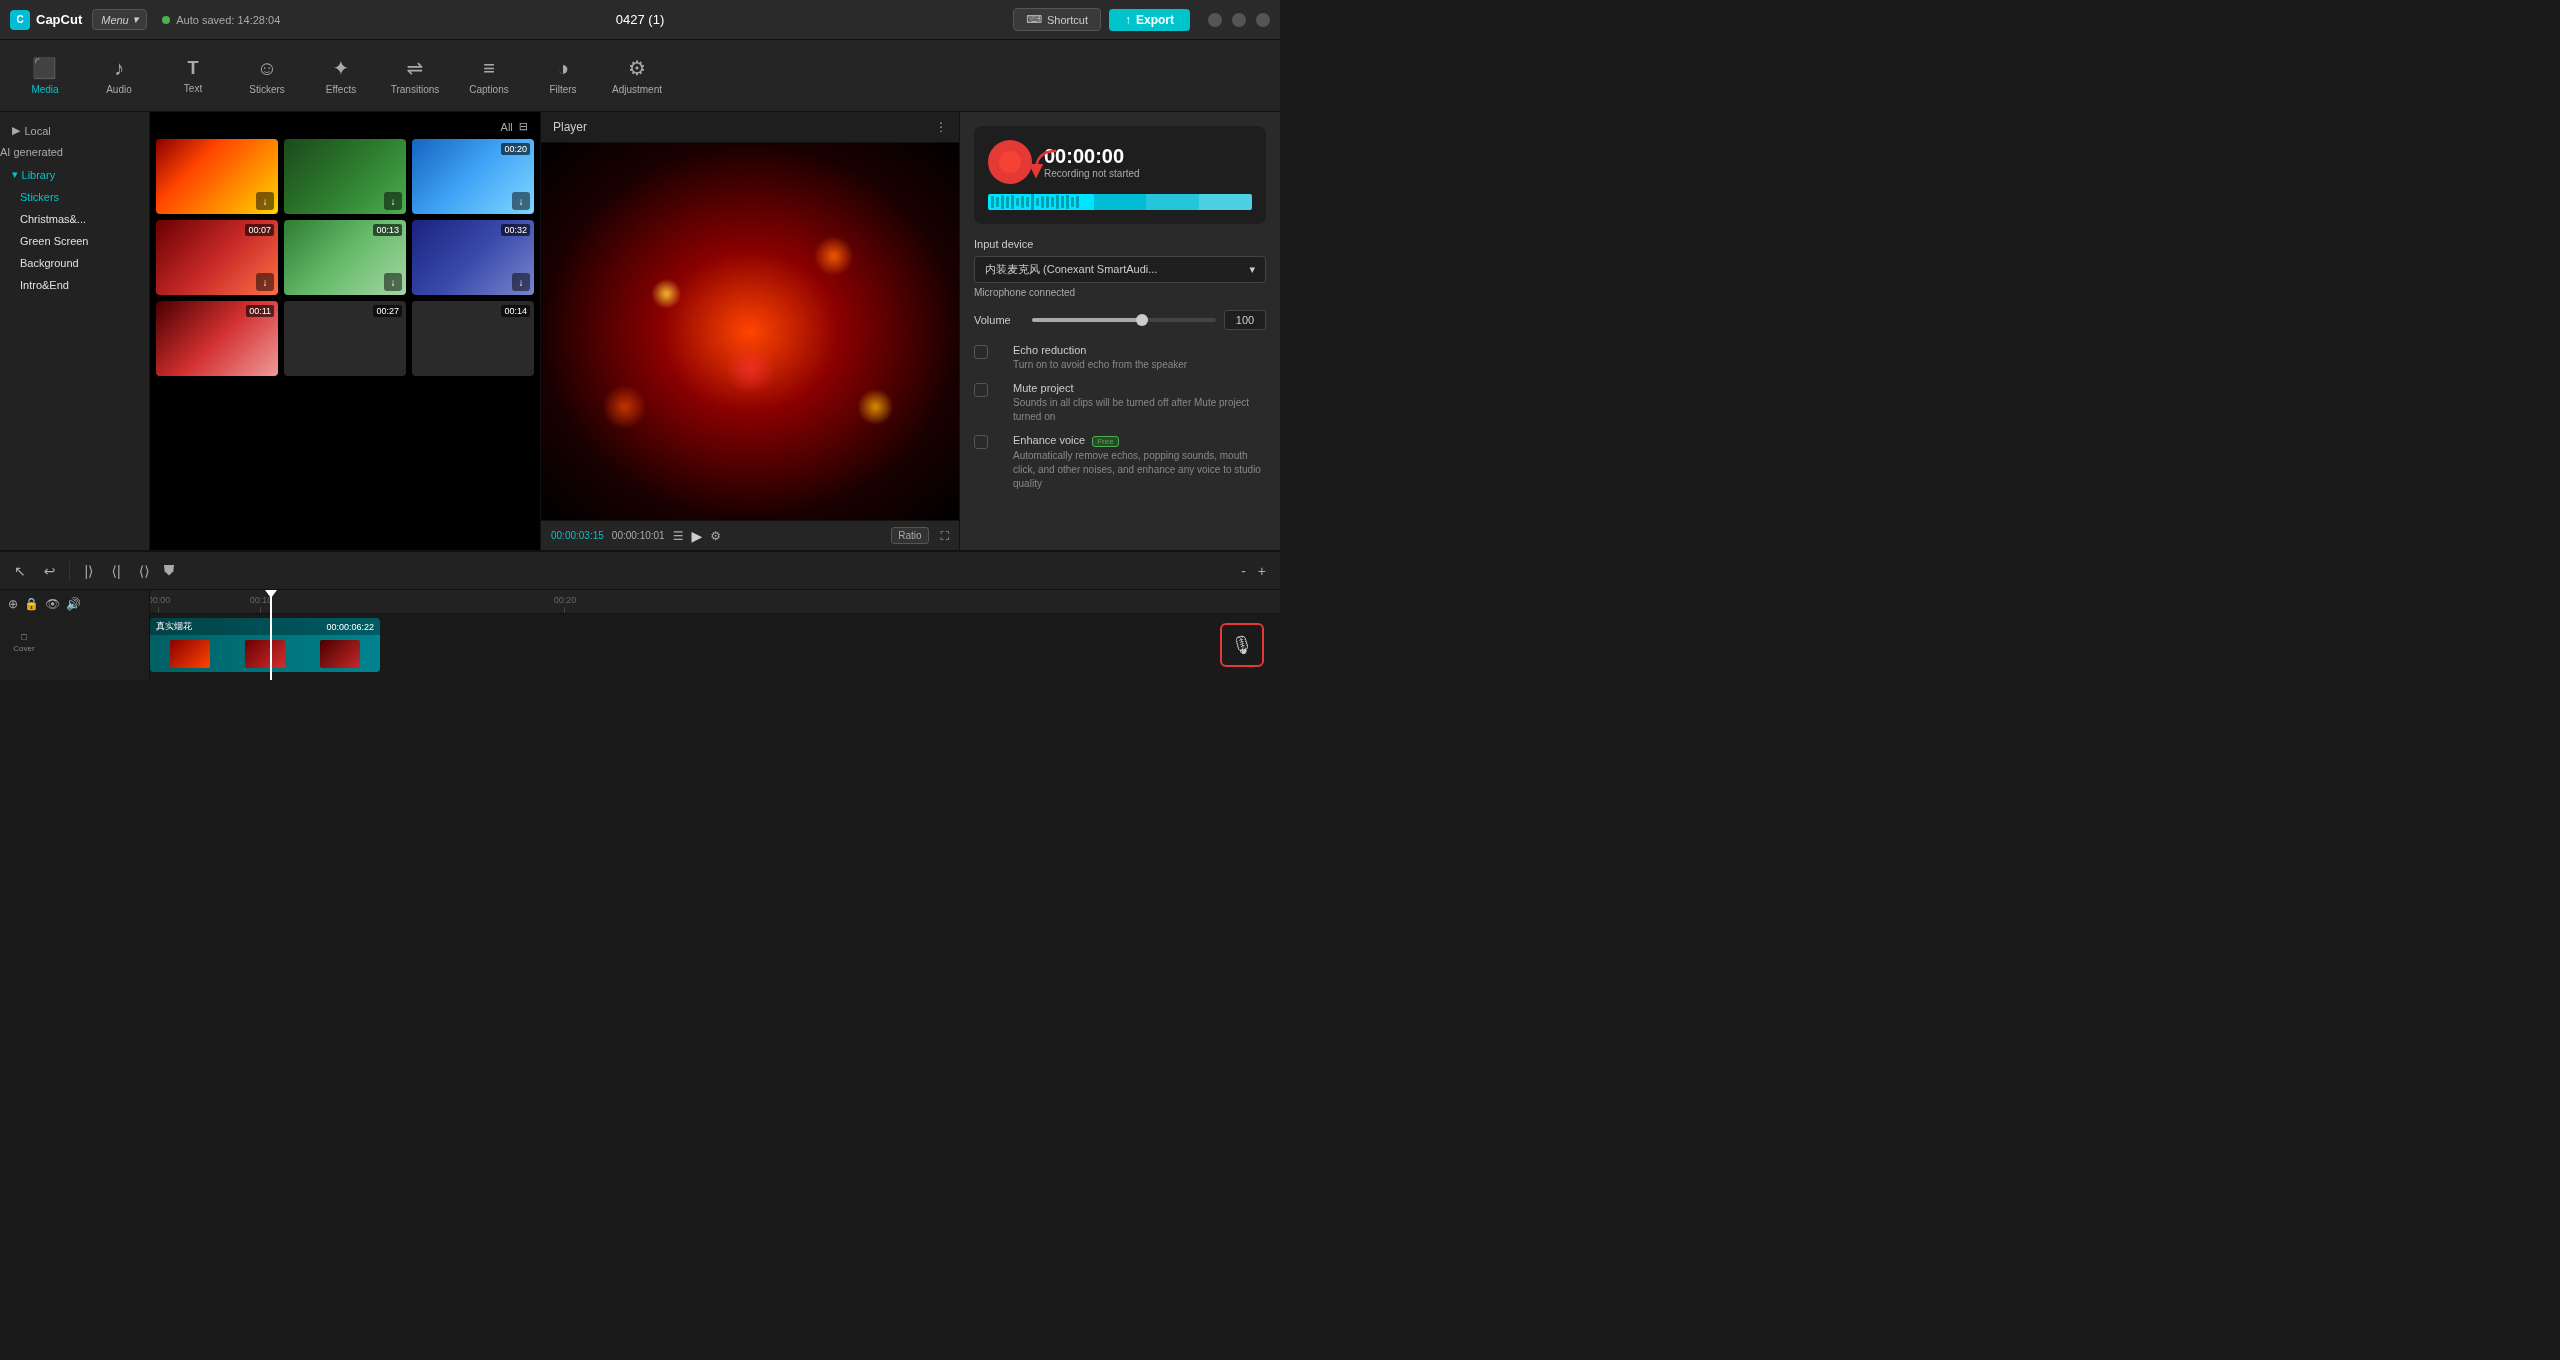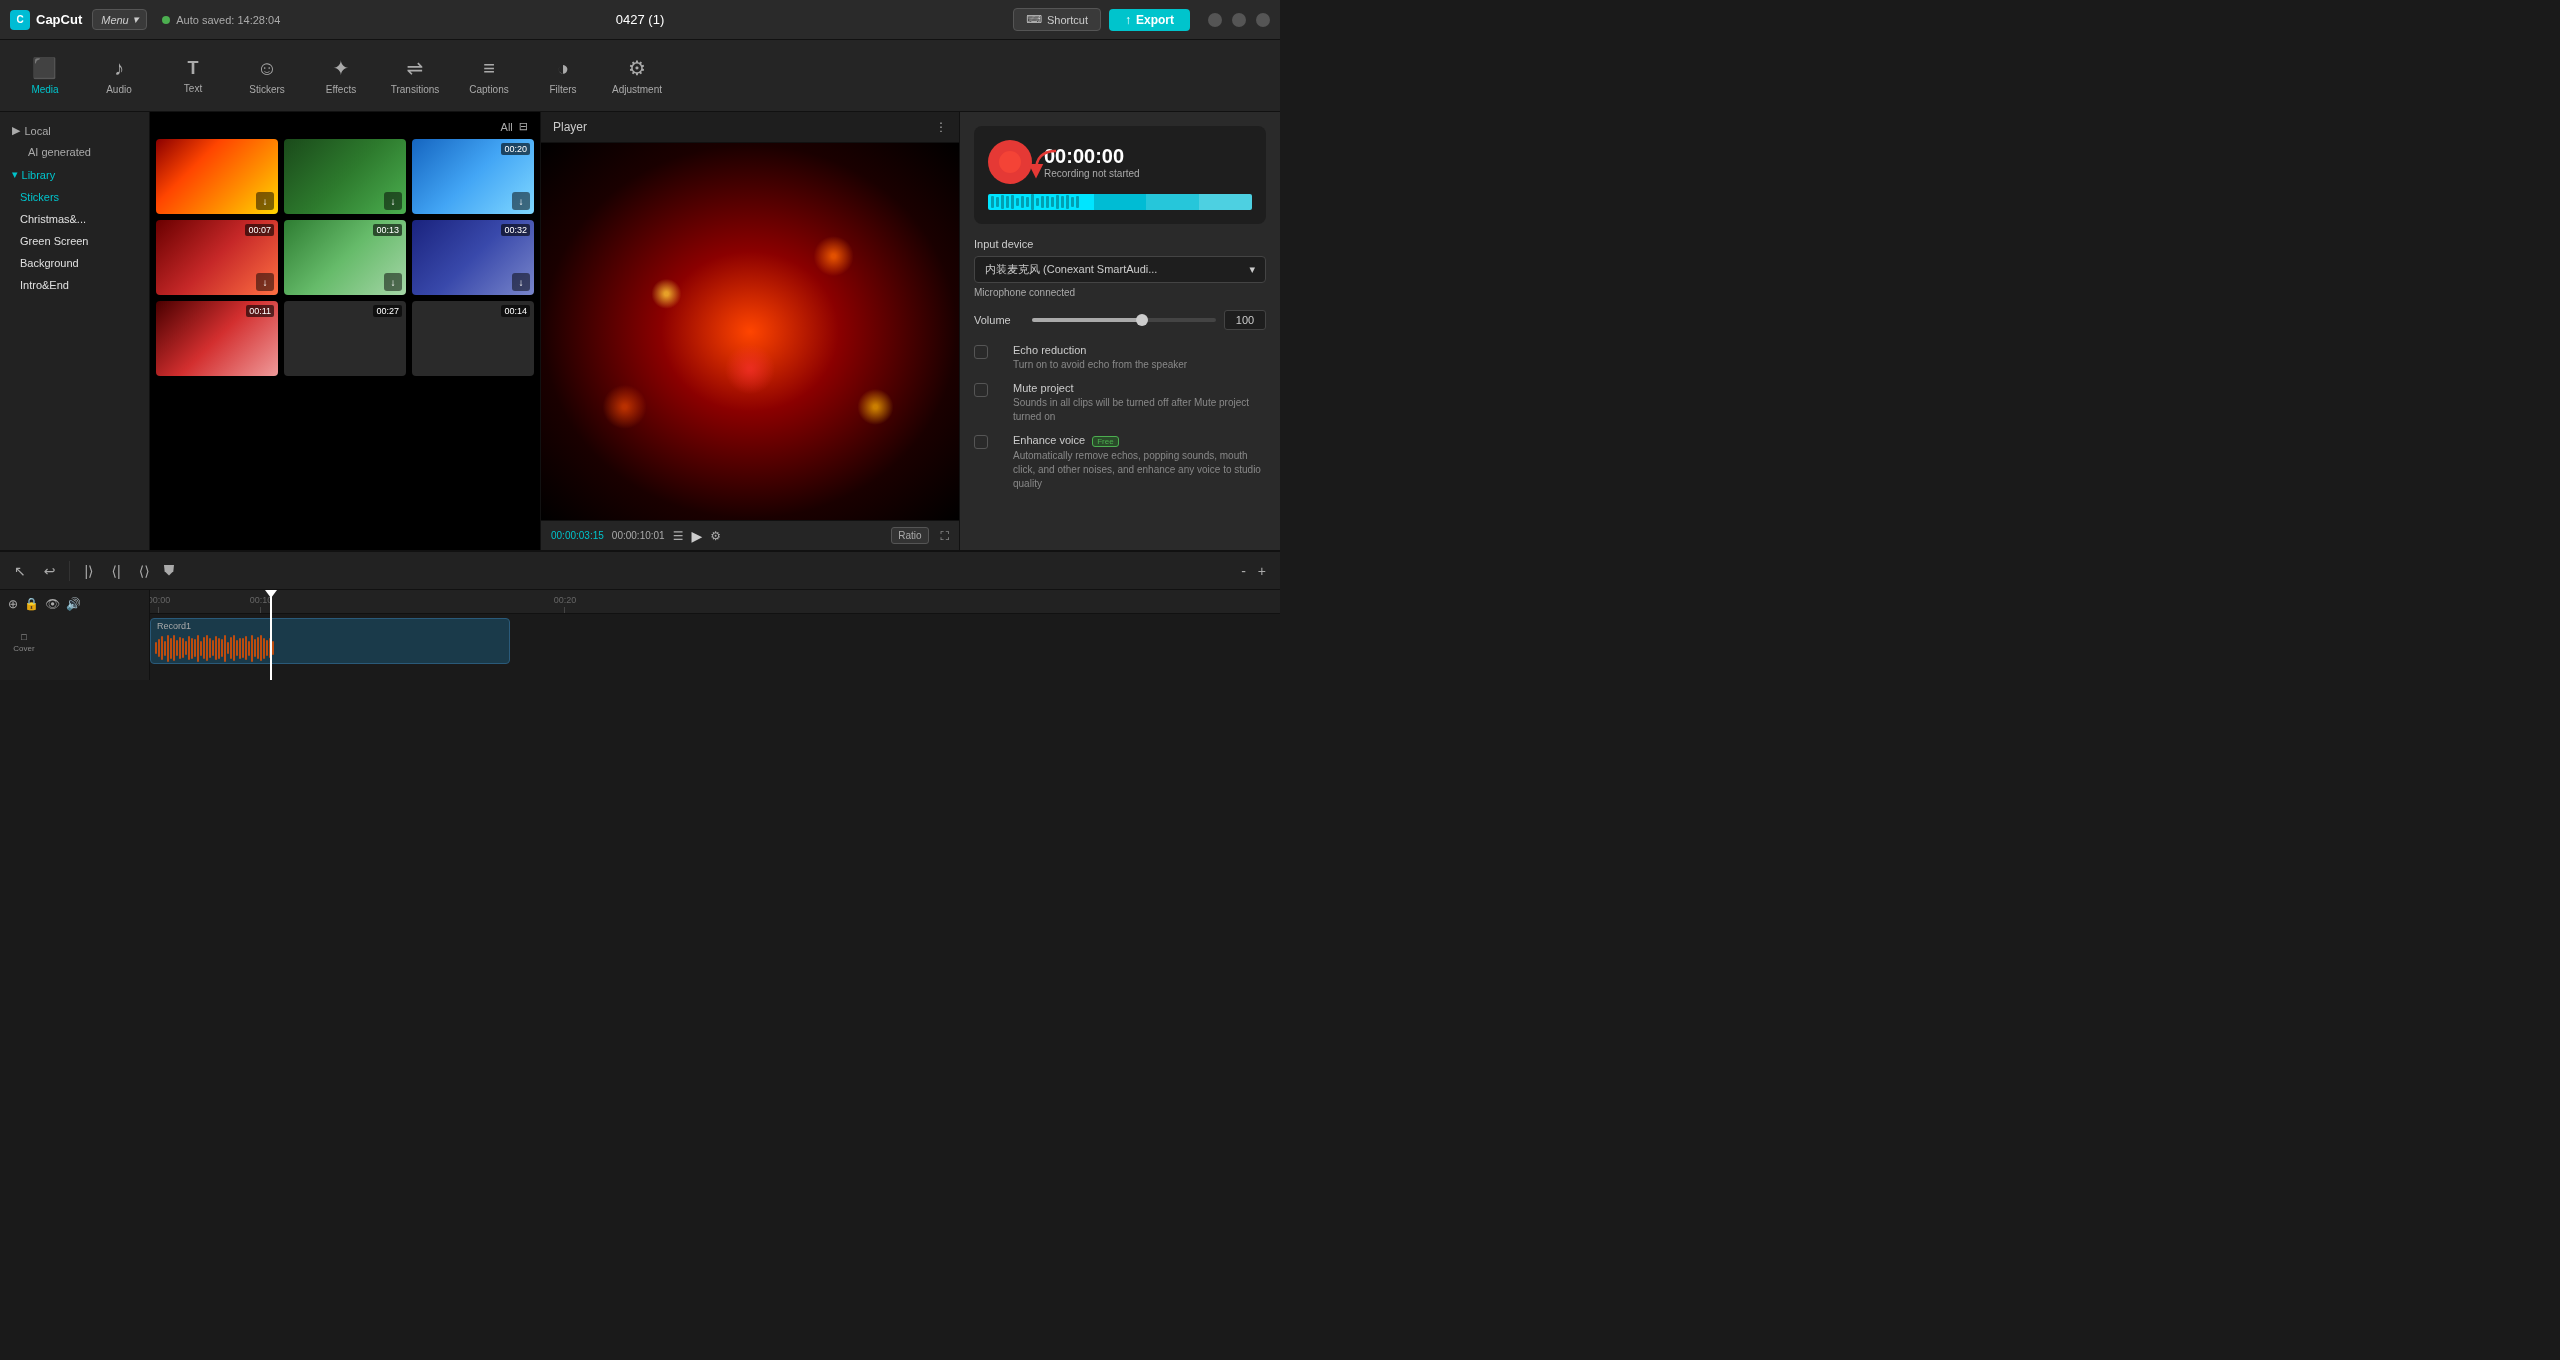--- a/index.html
+++ b/index.html
@@ -134,21 +134,21 @@
       border-right: 1px solid #111;
       padding: 8px 0;
       flex-shrink: 0;
     }
     .left-panel-header {
       display: flex; align-items: center; justify-content: space-between;
       padding: 4px 12px;
       color: #aaa; font-size: 11px;
     }
     .local-item {
-      padding: 5px 28px;
+      padding: 5px 0;
       cursor: pointer;
       color: #aaa;
       font-size: 11px;
       display: flex; align-items: center; gap: 4px;
     }
     .library-header {
       padding: 5px 12px;
       color: #00c4cc;
       font-size: 11px;
       display: flex; align-items: center; gap: 4px;
@@ -1000,20 +1000,37 @@
             <span class="ruler-label">00:20</span>
           </div>
           <div style="flex:4;"></div>
         </div>
       </div>
 
       <div class="timeline-playhead">
         <div class="playhead-head"></div>
       </div>
 
+      <div class="track-row">
+        <div class="video-clip">
+          <div class="video-clip-header">
+            <span>真实烟花</span>
+            <span>00:00:06:22</span>
+          </div>
+          <div class="video-clip-frames">
+            <div class="clip-frame cf1"></div>
+            <div class="clip-frame cf2"></div>
+            <div class="clip-frame cf3"></div>
+          </div>
+        </div>
+
+        <div class="mic-timeline-btn">
+          <span>🎙</span>
+        </div>
+      </div>
 
       <div class="track-row">
         <div class="audio-clip">
           <div class="audio-clip-label">Record1</div>
           <div class="audio-waveform">
 
             <div class="wave-bar" style="height:40%"></div>
             <div class="wave-bar" style="height:60%"></div>
             <div class="wave-bar" style="height:80%"></div>
             <div class="wave-bar" style="height:50%"></div>

